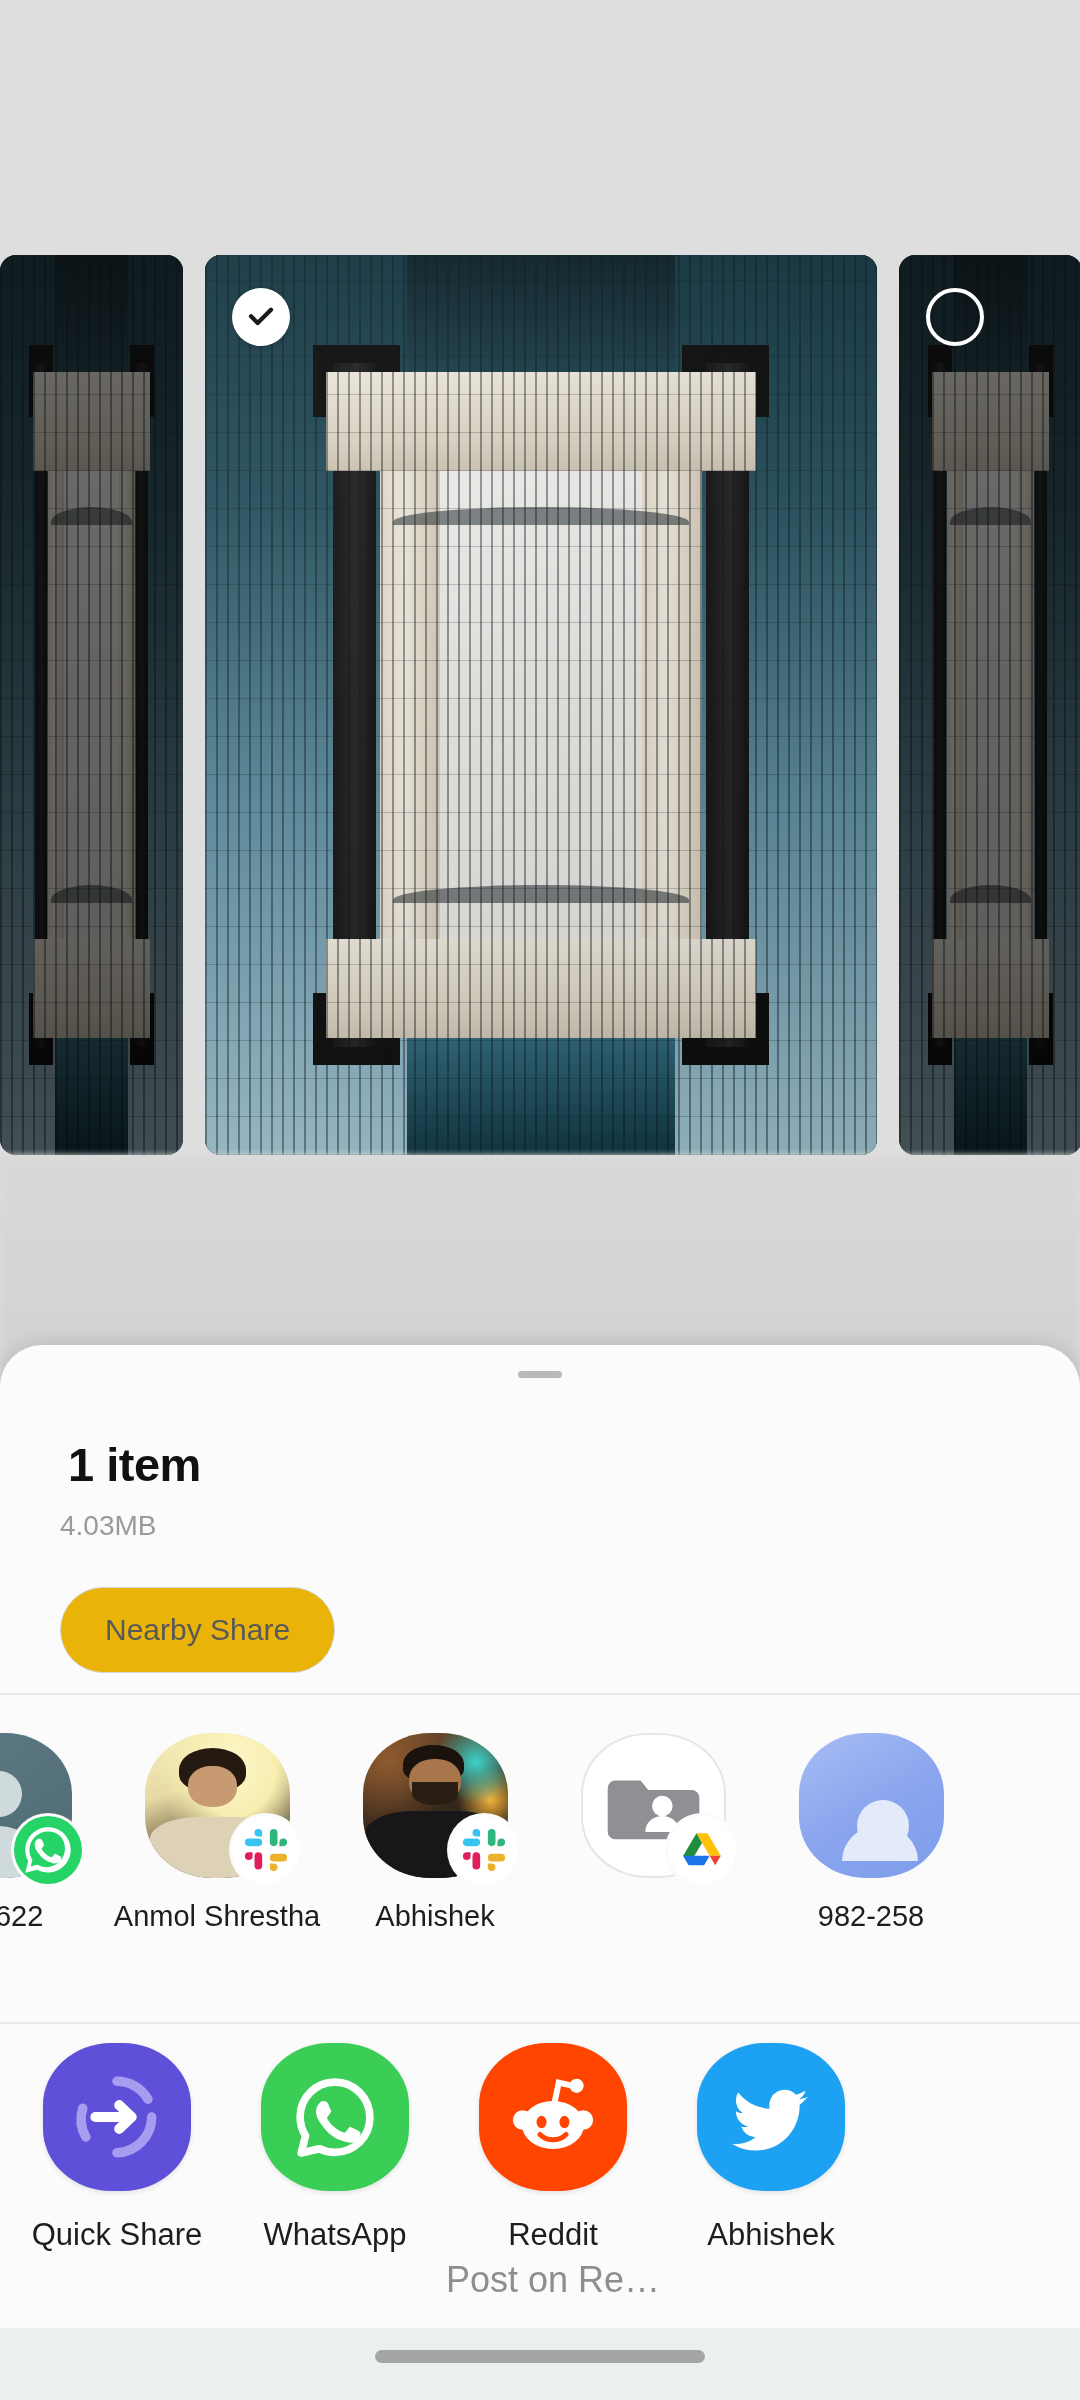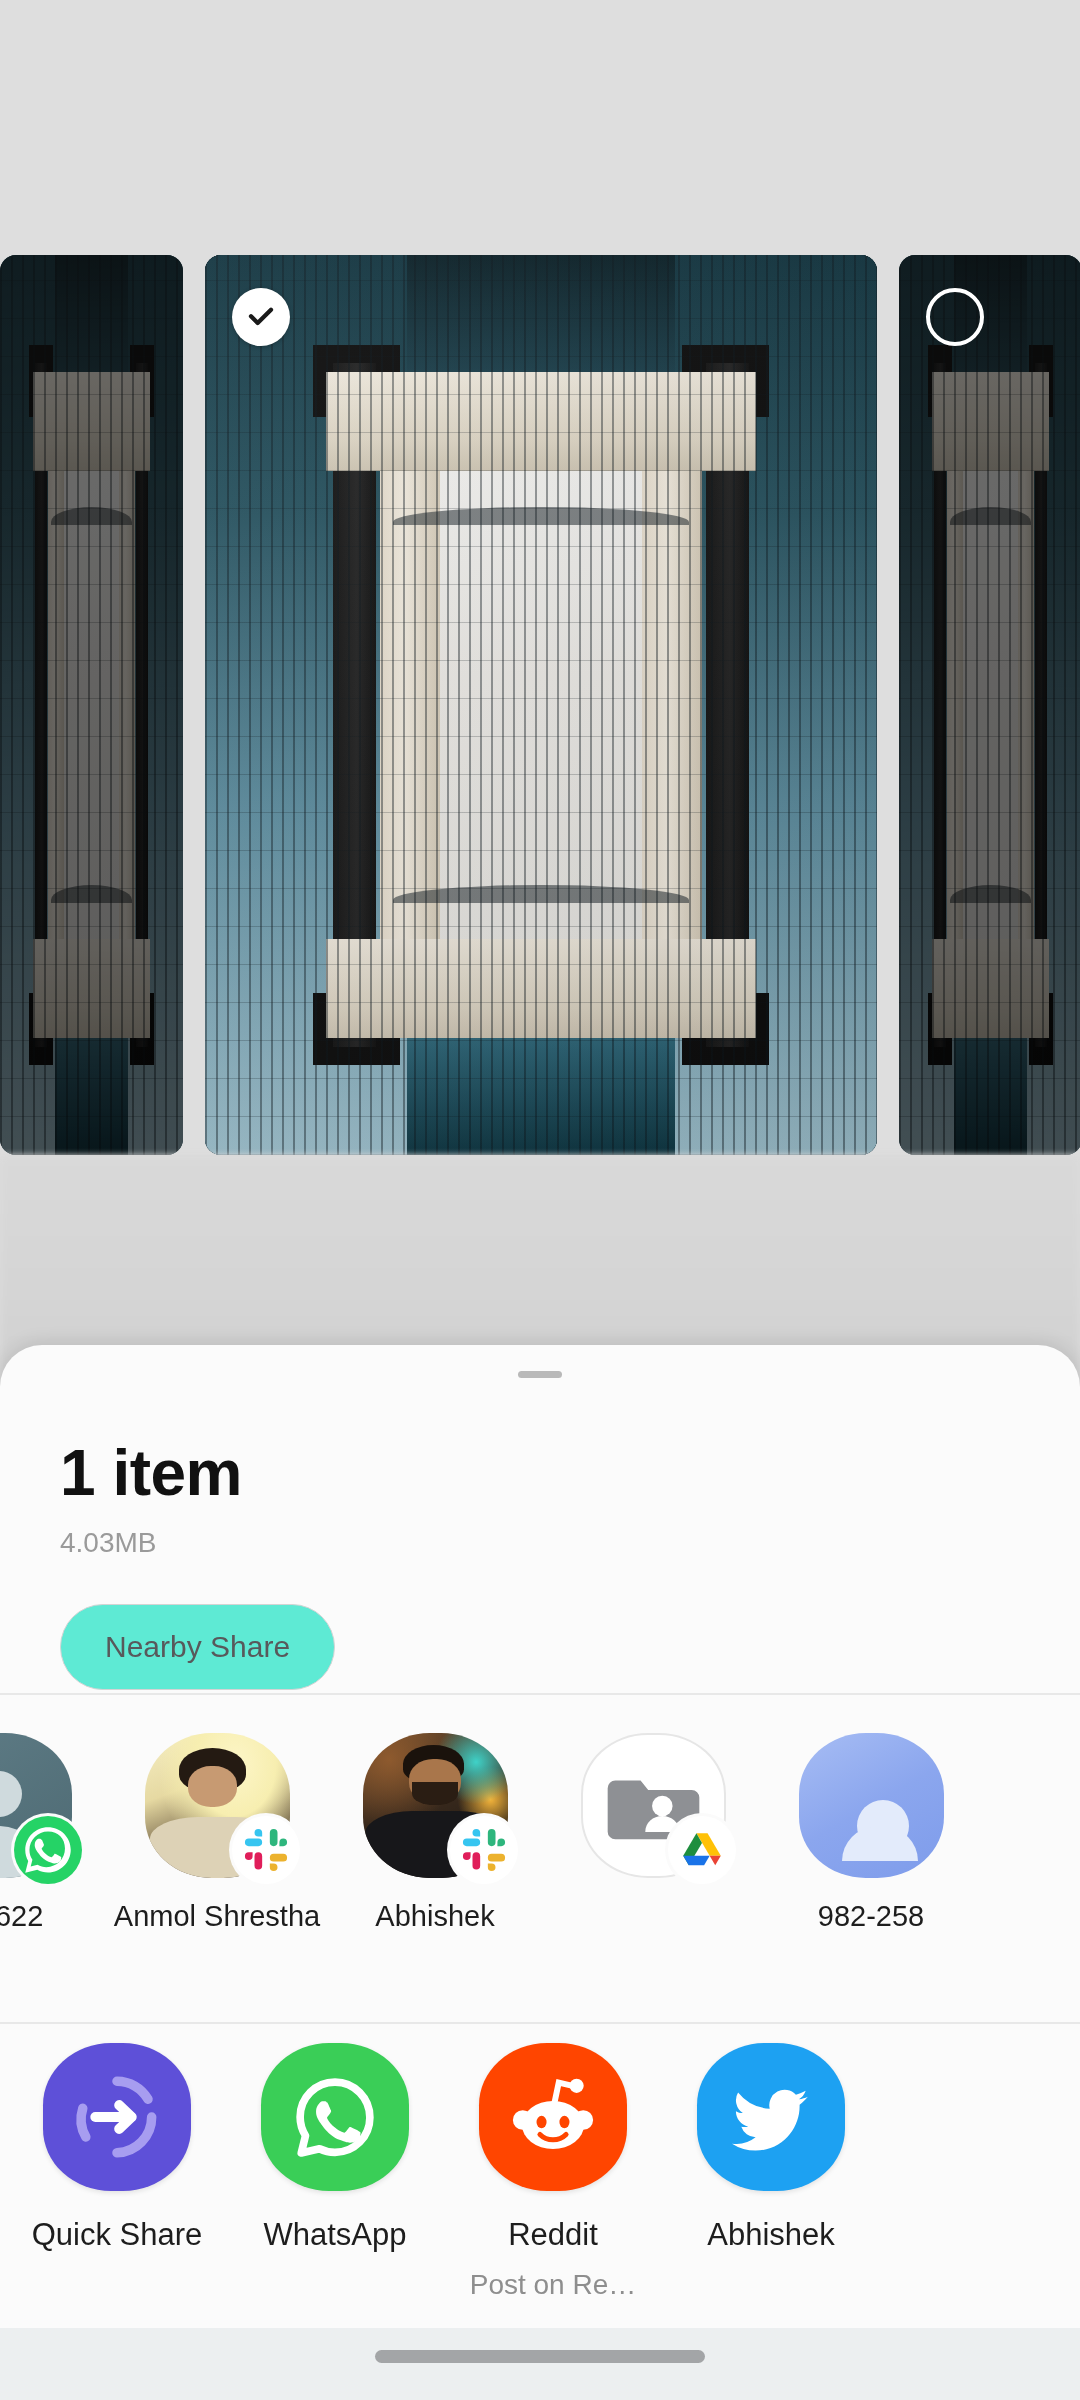--- a/index.html
+++ b/index.html
@@ -124,29 +124,29 @@
     background:#fbfbfb;border-radius:42px 42px 0 0;
     box-shadow:0 -3px 18px rgba(0,0,0,.10);
     overflow:hidden;
   }
   #drag-handle{
     position:absolute;left:50%;top:26px;transform:translateX(-50%);
     width:44px;height:7px;border-radius:4px;background:#b9b9b9;
   }
   #sheet-header{padding:96px 0 0 60px;}
   #item-count{
-    font-size:64px;line-height:1;font-weight:700;color:#111111;letter-spacing:-.5px;
+    font-size:47px;line-height:1;font-weight:700;color:#111111;letter-spacing:-.5px;margin-left:8px;
   }
   #item-size{
     margin-top:22px;font-size:28px;color:#9a9a9a;font-weight:400;
   }
   #nearby-share-chip{
     margin-top:45px;display:inline-flex;align-items:center;justify-content:center;
     height:84px;padding:0 44px;border:1.6px solid #d4d4d4;border-radius:44px;
-    background:#5eead4;font-size:30px;color:#58595b;
+    background:#eab308;font-size:30px;color:#58595b;
   }
 
   .divider{height:2px;background:#e8e8e8;width:100%;}
   #div-1{position:absolute;left:0;top:348px;}
   #div-2{position:absolute;left:0;top:677px;}
 
   
   #contacts-row{
     position:absolute;left:0;top:350px;width:1080px;height:327px;
     display:flex;align-items:flex-start;gap:0;padding-left:-0px;
@@ -225,21 +225,21 @@
   .app{
     flex:0 0 218px;display:flex;flex-direction:column;align-items:center;padding-top:46px;
   }
   .app:first-child{margin-left:8px;}
   .app-icon{
     width:148px;height:148px;border-radius:46% 46% 46% 46%/42% 42% 42% 42%;
     display:flex;align-items:center;justify-content:center;position:relative;overflow:hidden;
     box-shadow:0 2px 5px rgba(0,0,0,.10);
   }
   .app-label{margin-top:26px;font-size:31px;color:#1d1d1d;text-align:center;white-space:nowrap;}
-  .app-sub{margin-top:16px;font-size:28px;color:#8e8e8e;text-align:right;white-space:nowrap;}
+  .app-sub{margin-top:6px;font-size:36px;color:#8e8e8e;text-align:right;white-space:nowrap;}
 
   .ic-quickshare{background:#5E50D8;}
   .ic-whatsapp{background:#3ACE57;}
   .ic-reddit{background:#FF4500;}
   .ic-slack{background:#ffffff;border:2px solid #ededed;box-sizing:border-box;}
   .ic-twitter{background:#1DA1F2;}
 
   #nav-bar{
     position:absolute;left:0;bottom:0;width:1080px;height:72px;background:#eceff0;
   }

